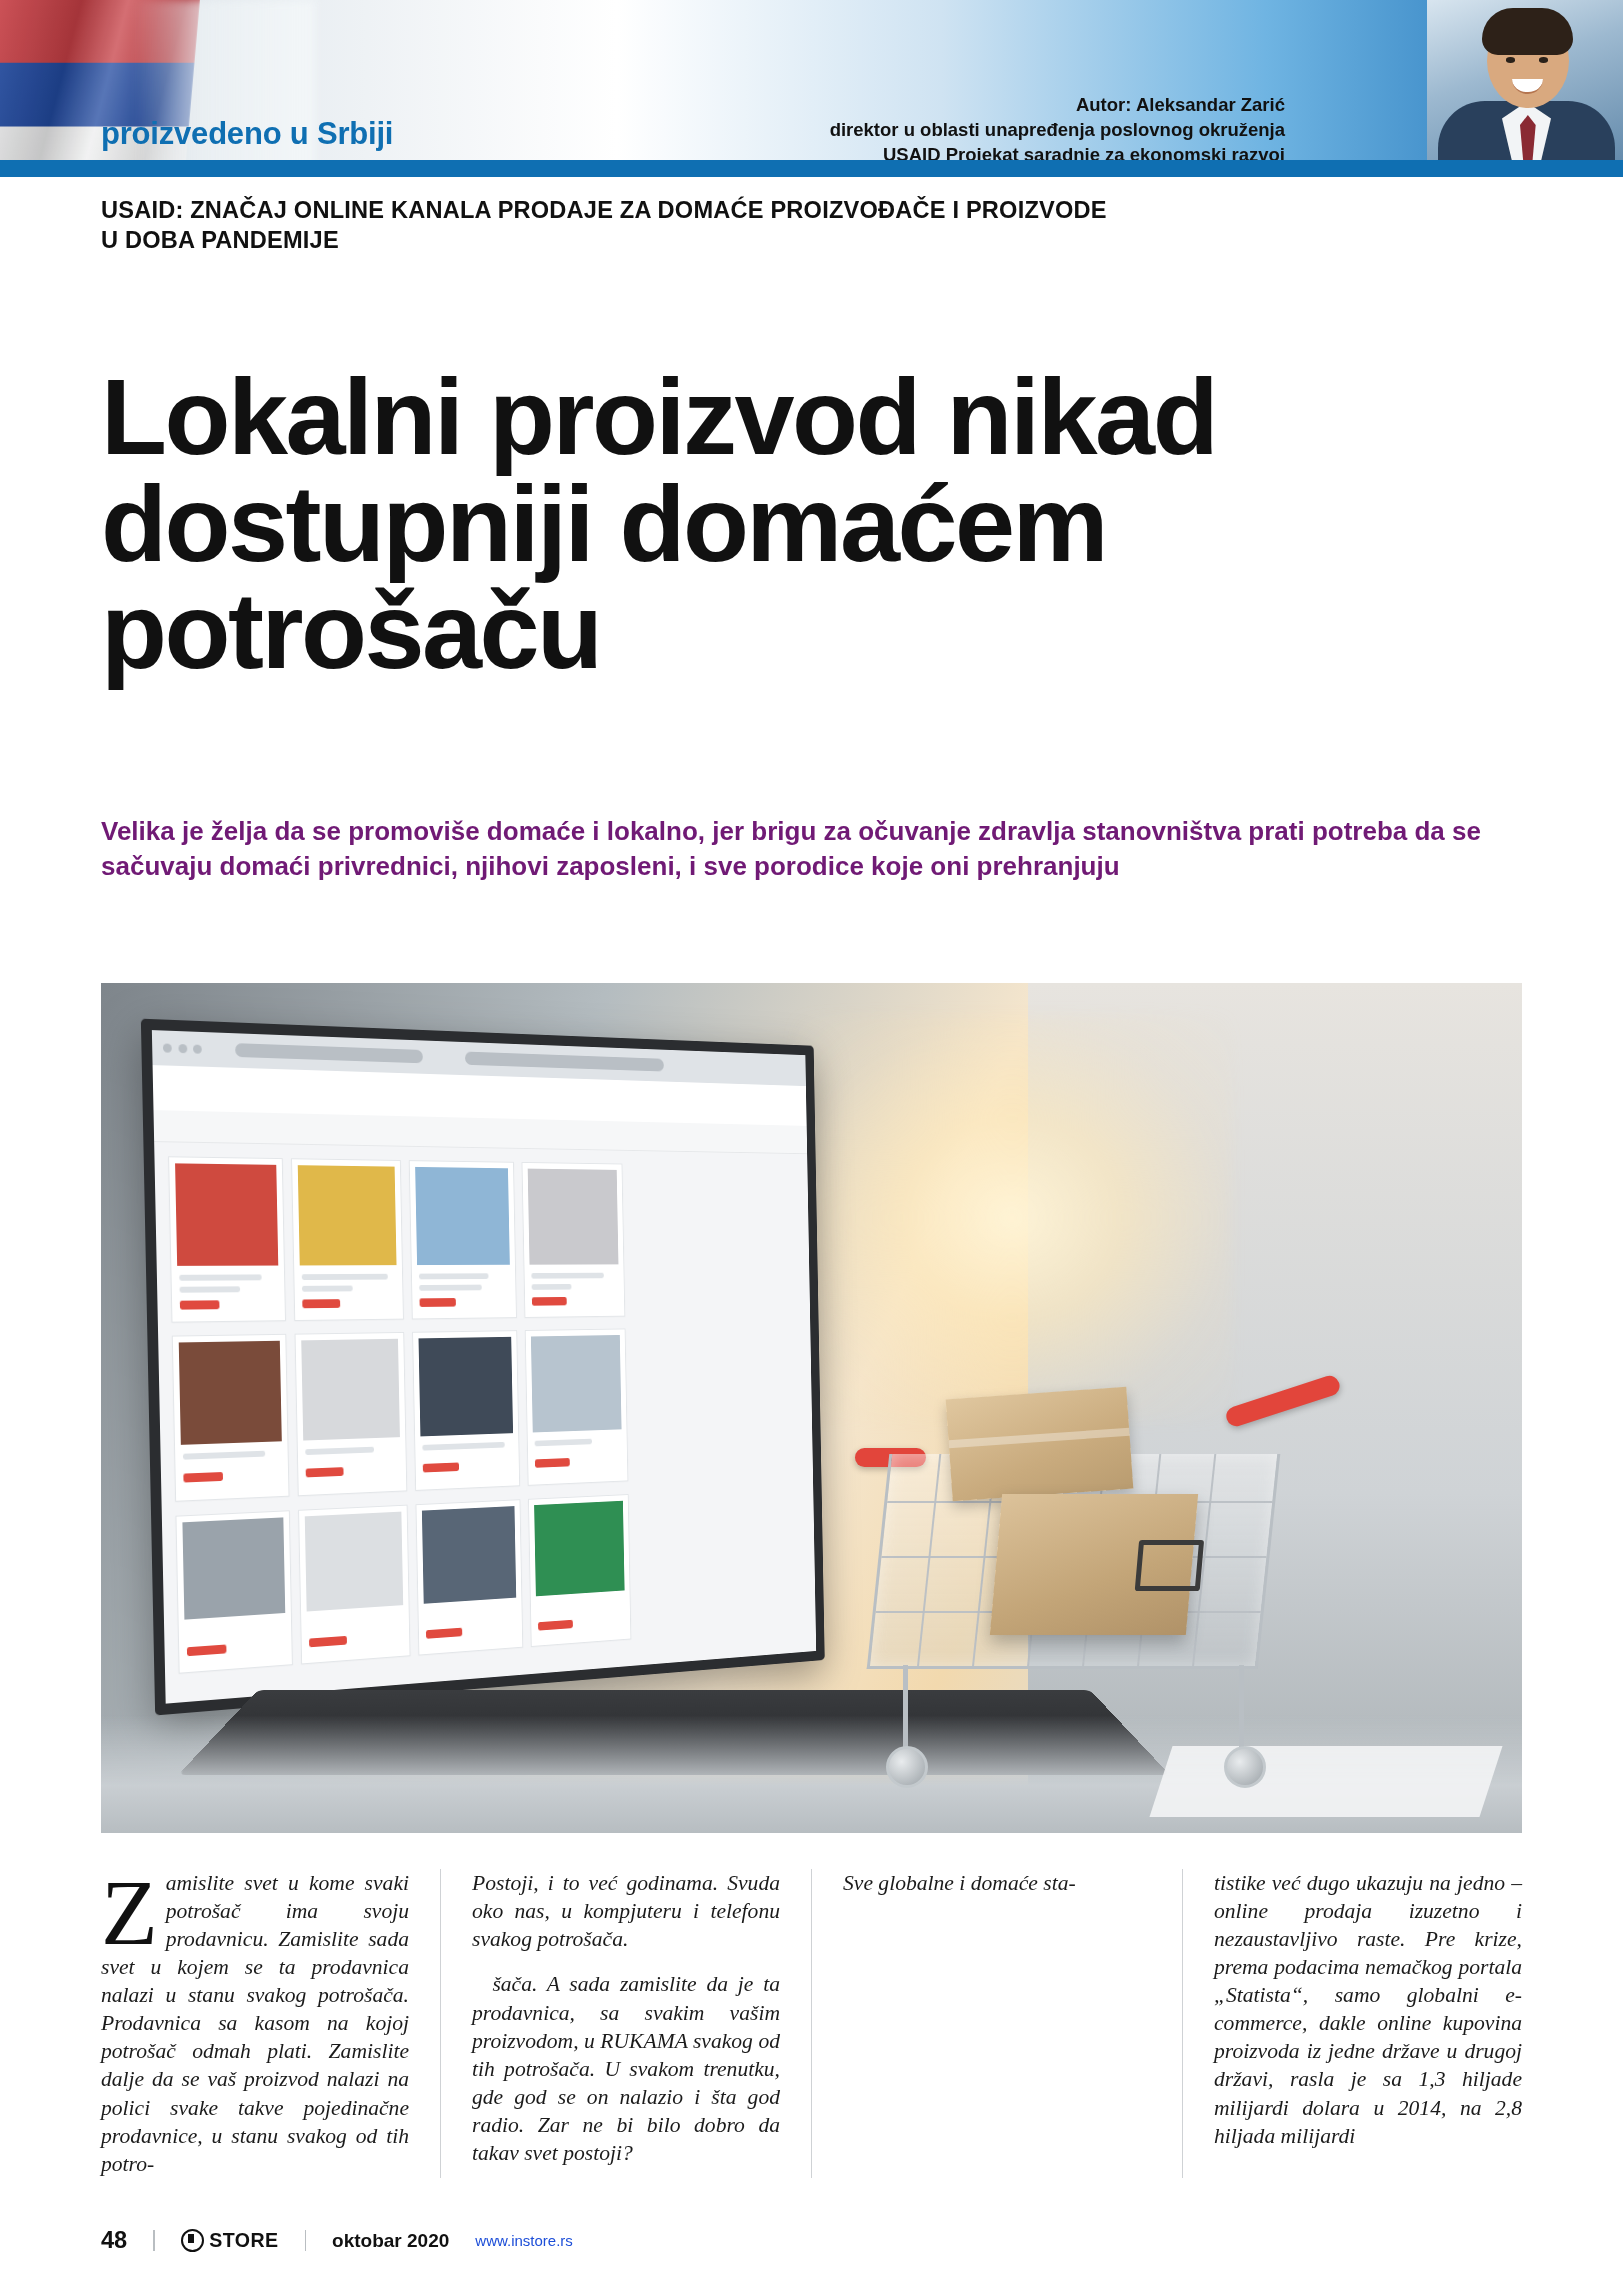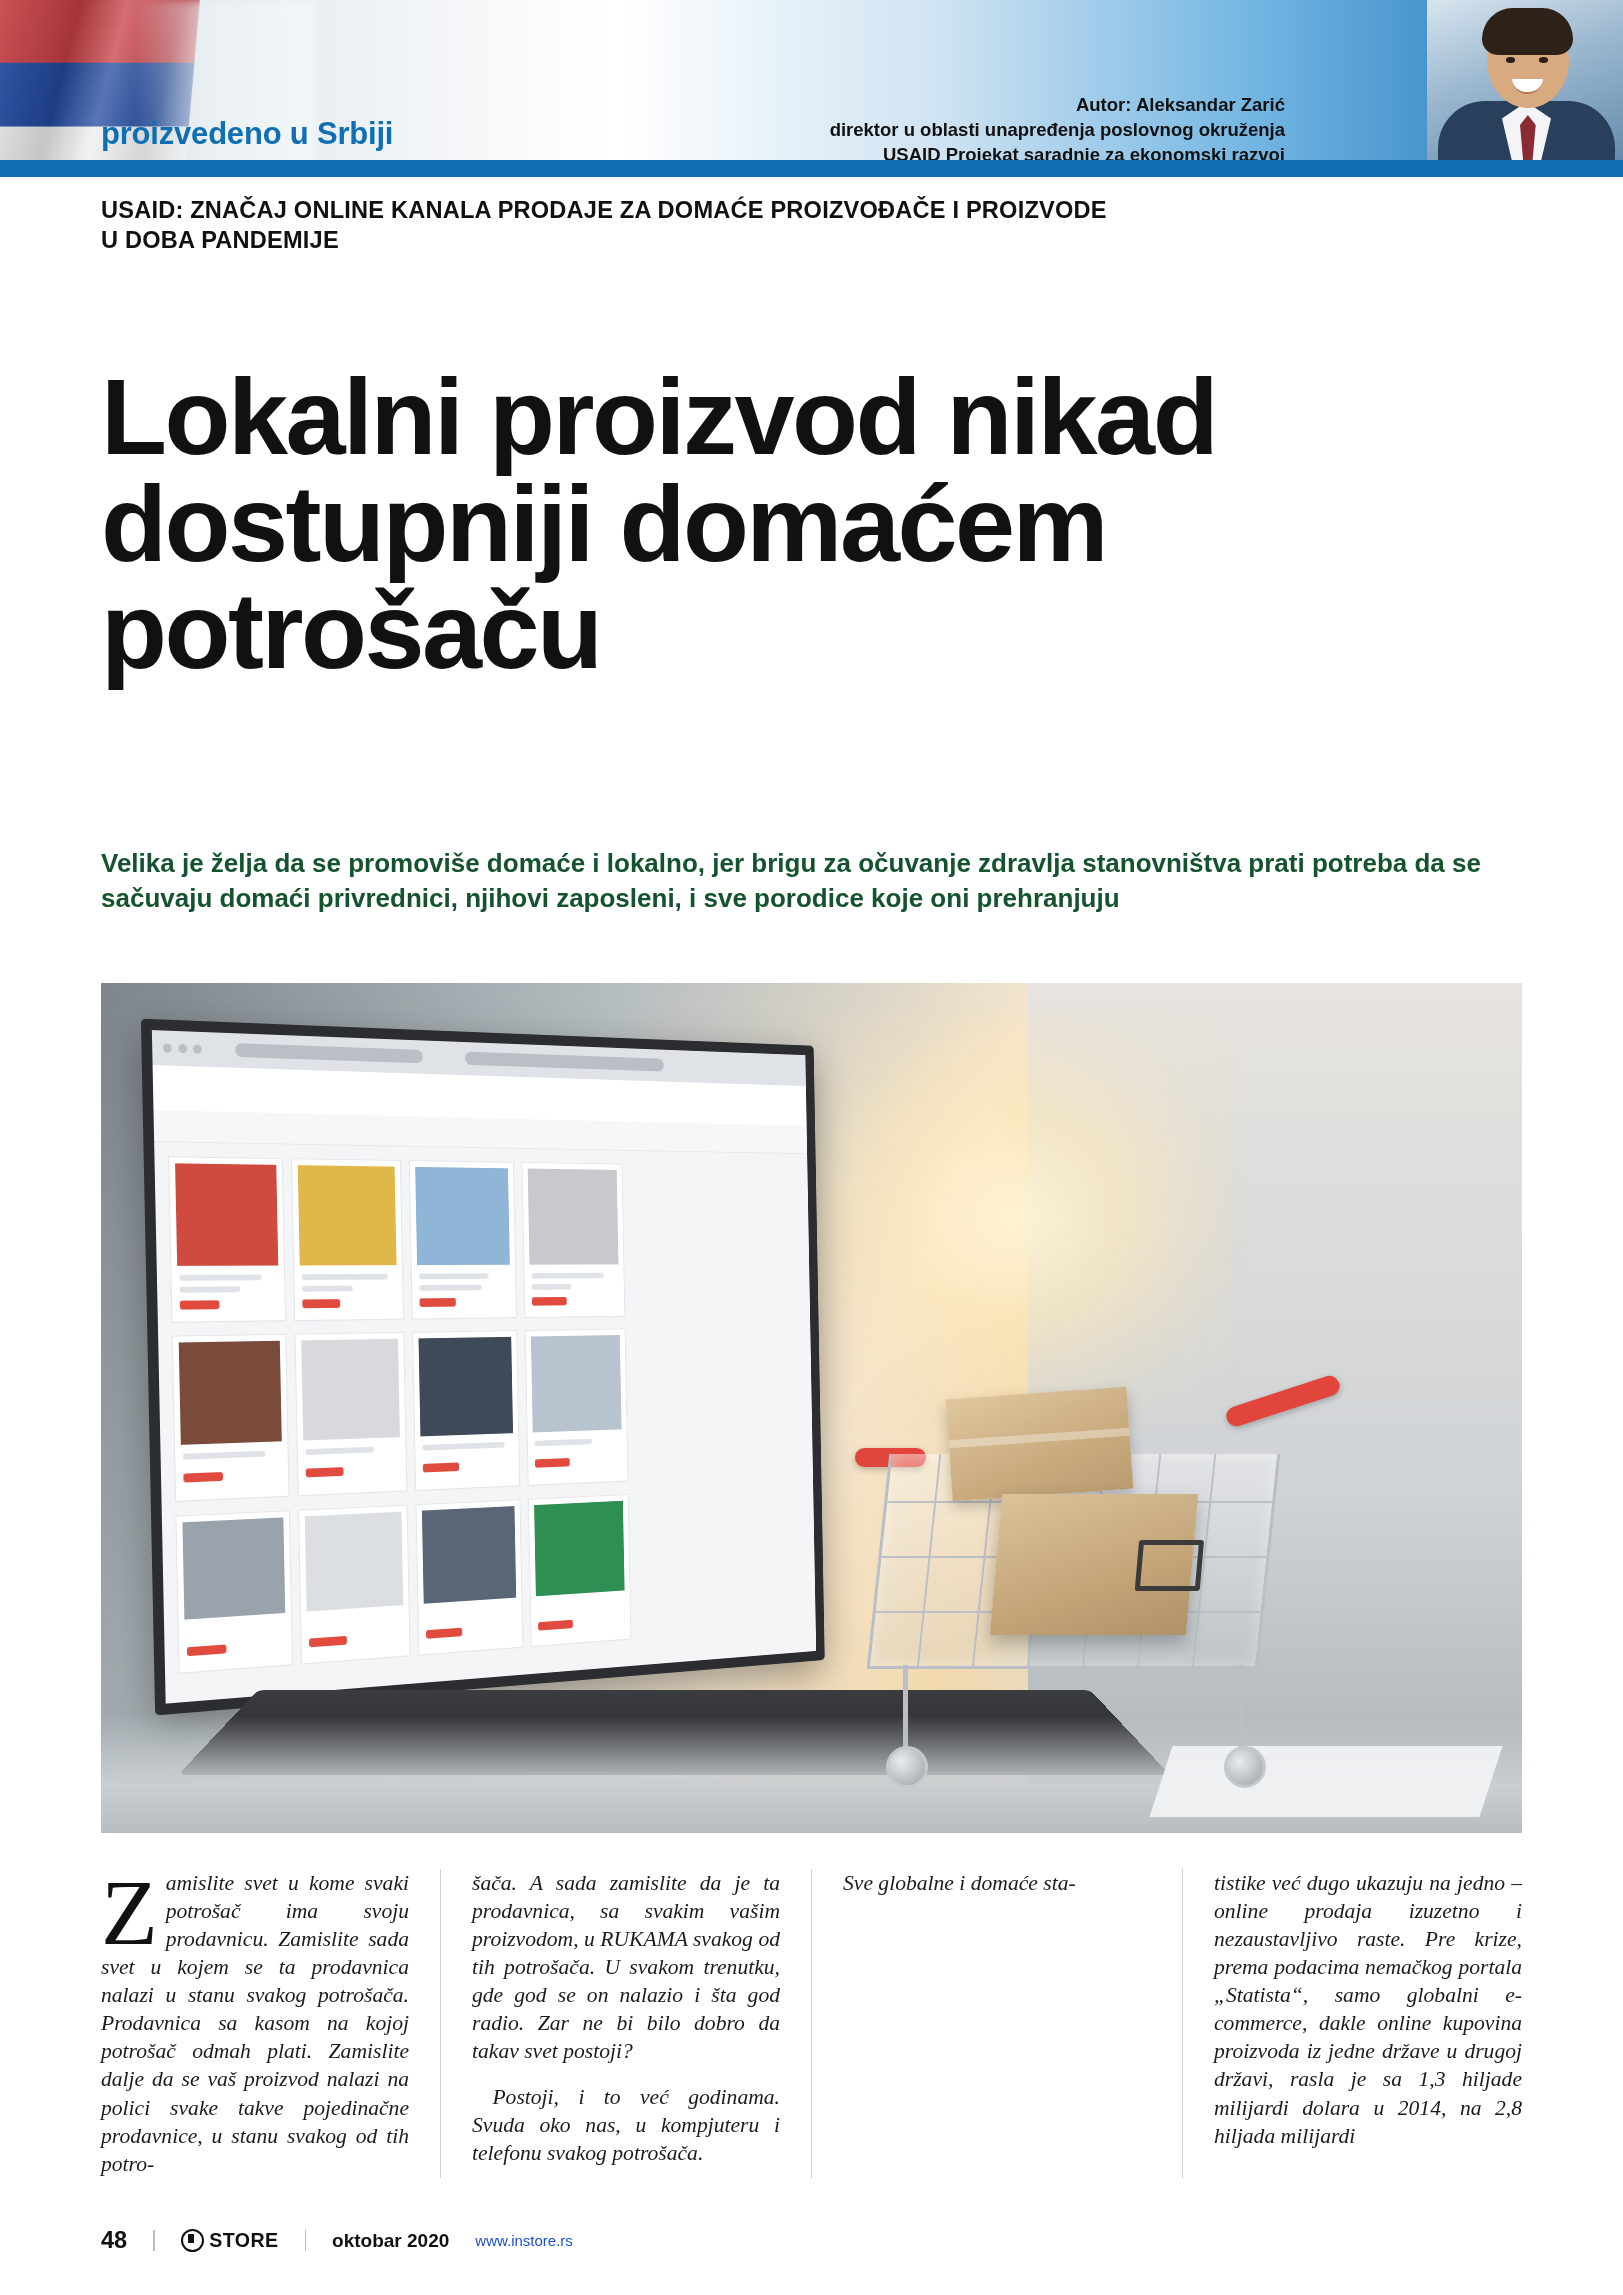--- a/index.html
+++ b/index.html
@@ -179,26 +179,26 @@
     font-weight: bold;
     line-height: 0.99;
     letter-spacing: -2.5px;
     color: #111;
   }
 
   
   .standfirst {
     position: absolute;
     left: 101px;
-    top: 846px;
+    top: 814px;
     width: 1414px;
     font-size: 26px;
     font-weight: bold;
     line-height: 1.35;
-    color: #14532d;
+    color: #701a75;
   }
 
   
   .hero {
     position: absolute;
     left: 101px;
     top: 983px;
     width: 1421px;
     height: 850px;
     overflow: hidden;
@@ -582,22 +582,22 @@
     <div class="cart-wheel" style="left:393px; top:386px;"></div>
   </div>
 </div>
 
 <div class="cols">
   <div class="col">
     <p><span class="dropcap">Z</span><span>amislite svet u kome svaki potrošač ima svoju prodavnicu. Zamislite sada svet u kojem se ta prodavnica nalazi u stanu svakog potrošača. Prodavnica sa kasom na kojoj potrošač odmah plati. Zamislite dalje da se vaš proizvod nalazi na polici svake takve pojedinačne prodavnice, u stanu svakog od tih potro-</span></p>
   </div>
 
   <div class="col">
+    <p>Postoji, i to već godinama. Svuda oko nas, u kompjuteru i telefonu svakog potrošača.</p>
     <p>šača. A sada zamislite da je ta prodavnica, sa svakim vašim proizvodom, u RUKAMA svakog od tih potrošača. U svakom trenutku, gde god se on nalazio i šta god radio. Zar ne bi bilo dobro da takav svet postoji?</p>
-    <p>Postoji, i to već godinama. Svuda oko nas, u kompjuteru i telefonu svakog potrošača.</p>
   </div>
 
   <div class="col">
     <p>Sve globalne i domaće sta-</p>
   </div>
 
   <div class="col">
     <p>tistike već dugo ukazuju na jedno – online prodaja izuzetno i nezaustavljivo raste. Pre krize, prema podacima nemačkog portala „Statista“, samo globalni e-commerce, dakle online kupovina proizvoda iz jedne države u drugoj državi, rasla je sa 1,3 hiljade milijardi dolara u 2014, na 2,8 hiljada milijardi</p>
   </div>
 </div>

